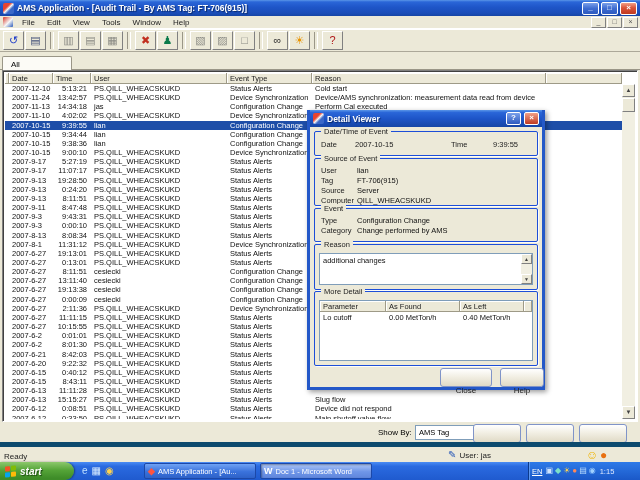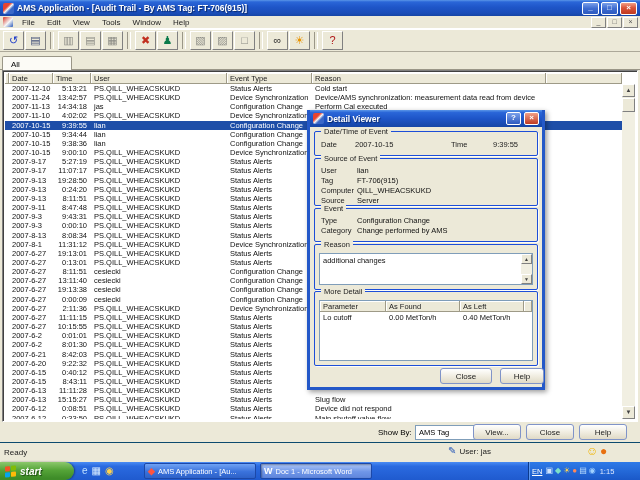--- a/index.html
+++ b/index.html
@@ -54,23 +54,23 @@
   .sbtn.up{top:0;} .sbtn.down{bottom:0;}
   .sthumb{position:absolute;left:0;top:14px;width:13px;height:14px;background:#ECE9D8;border:1px solid;border-color:#fff #808080 #808080 #fff;box-sizing:border-box;}
   
   .footer{position:absolute;left:0;top:422px;width:640px;height:20px;}
   .showby-label{position:absolute;left:378px;top:6px;font-size:8px;}
   .combo{position:absolute;left:415px;top:3px;width:73px;height:15px;background:#fff;border:1px solid #7F9DB9;box-sizing:border-box;
     font-size:7.5px;padding:2px 0 0 3px;}
   .combo-btn{position:absolute;right:0px;top:0px;width:13px;height:13px;border:1px solid #98B4DE;box-sizing:border-box;
     background:linear-gradient(180deg,#E2ECFB,#A8C4EE);font-size:6px;line-height:11px;text-align:center;color:#1C3FAF;}
   .xp-btn{position:absolute;top:2px;height:16px;box-sizing:border-box;border:1px solid #8094C8;border-radius:3px;
-    background:linear-gradient(180deg,#ffffff,#F2EFE4 45%,#E0DAC6);font-size:8px;text-align:center;padding-top:3px;color:#222;}
-  
-  .statusbar{position:absolute;left:0;top:442px;width:640px;height:33px;background:#ECE9D8;border-top:1px solid #0c4a6e;font-size:8px;box-sizing:border-box;}
+    background:linear-gradient(180deg,#ffffff,#F2EFE4 45%,#E0DAC6);font-size:8px;text-align:center;padding-top:17px;color:#222;}
+  
+  .statusbar{position:absolute;left:0;top:442px;width:640px;height:33px;background:#ECE9D8;border-top:5px solid #0c4a6e;font-size:8px;box-sizing:border-box;}
   .status-ready{position:absolute;left:4px;top:5px;color:#222;}
   .status-user{position:absolute;left:448px;top:3px;display:flex;align-items:center;gap:3px;color:#222;}
   .user-ico{font-size:10px;color:#2858b8;line-height:1;}
   .ovl{position:absolute;top:2px;font-size:12px;line-height:1;}
   
   .taskbar{position:absolute;left:0;top:462px;width:640px;height:36px;
     background:linear-gradient(180deg,#4A8CF4 0%,#2A6AE0 12%,#1E58CC 55%,#1850B8 100%);}
   .start{position:absolute;left:0;top:0;height:18px;width:74px;border-radius:0 9px 9px 0;box-sizing:border-box;
     background:linear-gradient(180deg,#8CC86C,#55A438 45%,#3E8C28 90%);box-shadow:1px 0 2px rgba(0,0,0,.4);
     display:flex;align-items:center;gap:4px;padding-left:5px;}
@@ -637,22 +637,22 @@
         <span class="inline-lbl" style="left:40px;">2007-10-15</span>
         <span class="inline-lbl" style="left:136px;">Time</span>
         <span class="inline-lbl" style="left:178px;">9:39:55</span>
       </div>
 
       <div class="grp g2">
         <span class="grp-legend">Source of Event</span>
         <div class="flds">
             <div class="fld"><span class="flbl">User</span><span class="fval">lian</span></div>
             <div class="fld"><span class="flbl">Tag</span><span class="fval">FT-706(915)</span></div>
+            <div class="fld"><span class="flbl">Source</span><span class="fval">Server</span></div>
             <div class="fld"><span class="flbl">Computer</span><span class="fval">QILL_WHEACSKUKD</span></div>
-            <div class="fld"><span class="flbl">Source</span><span class="fval">Server</span></div>
           </div>
       </div>
 
       <div class="grp g3">
         <span class="grp-legend">Event</span>
         <div class="flds">
             <div class="fld"><span class="flbl">Type</span><span class="fval">Configuration Change</span></div>
             <div class="fld"><span class="flbl">Category</span><span class="fval">Change performed by AMS</span></div>
           </div>
       </div>

